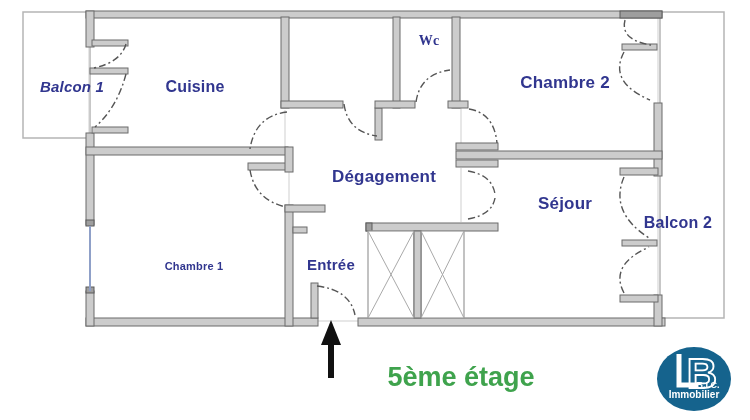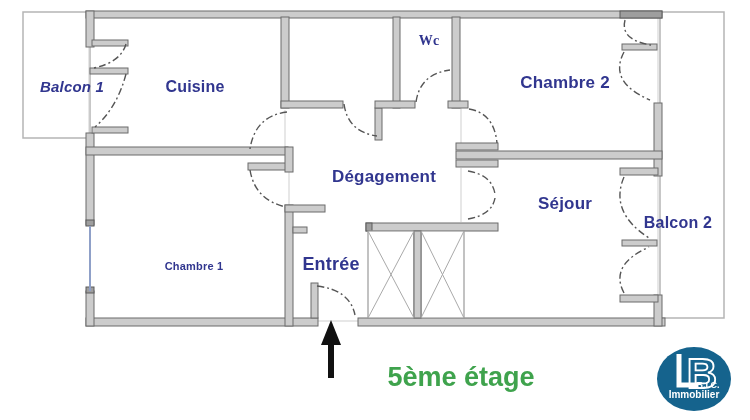--- a/index.html
+++ b/index.html
@@ -10,21 +10,21 @@
               font-weight:bold;font-size:16px;white-space:nowrap;letter-spacing:.2px;}
   .lbl-balcon1{left:72px;top:86px;font-size:15px;font-style:italic;}
   .lbl-cuisine{left:195px;top:87px;}
   .lbl-sdb{left:341px;top:60px;}
   .lbl-wc{left:429px;top:41px;font-size:14px;font-family:Liberation Serif, serif;}
   .lbl-chambre2{left:565px;top:83px;font-size:17px;text-align:center;}
   .lbl-degagement{left:384px;top:177px;font-size:17px;}
   .lbl-chambre1{left:194px;top:226px;font-size:11px;margin-top:40px;}
   .lbl-sejour{left:553px;top:204px;font-size:17px;margin-left:12px;}
   .lbl-balcon2{left:678px;top:223px;}
-  .lbl-entree{left:331px;top:264px;font-size:18px;}
+  .lbl-entree{left:331px;top:264px;font-size:15px;}
   .floor-label{position:absolute;left:461px;top:377px;transform:translate(-50%,-50%);
                color:#3fa34d;font-size:27px;font-weight:600;white-space:nowrap;}
   .wall{fill:#cccccc;stroke:#6b6b6b;stroke-width:1;}
   .wall-dark{fill:#9e9e9e;stroke:#5a5a5a;stroke-width:1;}
   .arc{fill:none;stroke:#555555;stroke-width:1.4;stroke-dasharray:7 3 2 3;}
   .thin{stroke:#cfcfcf;stroke-width:1;fill:none;}
   .shaft{fill:#ffffff;stroke:#9a9a9a;stroke-width:1.2;}
   .shaft-x{stroke:#a9a9a9;stroke-width:1;fill:none;}
   .balcony{fill:none;stroke:#b5b5b5;stroke-width:1.5;}
   .window-line{stroke:#8fa0c8;stroke-width:2;fill:none;}

